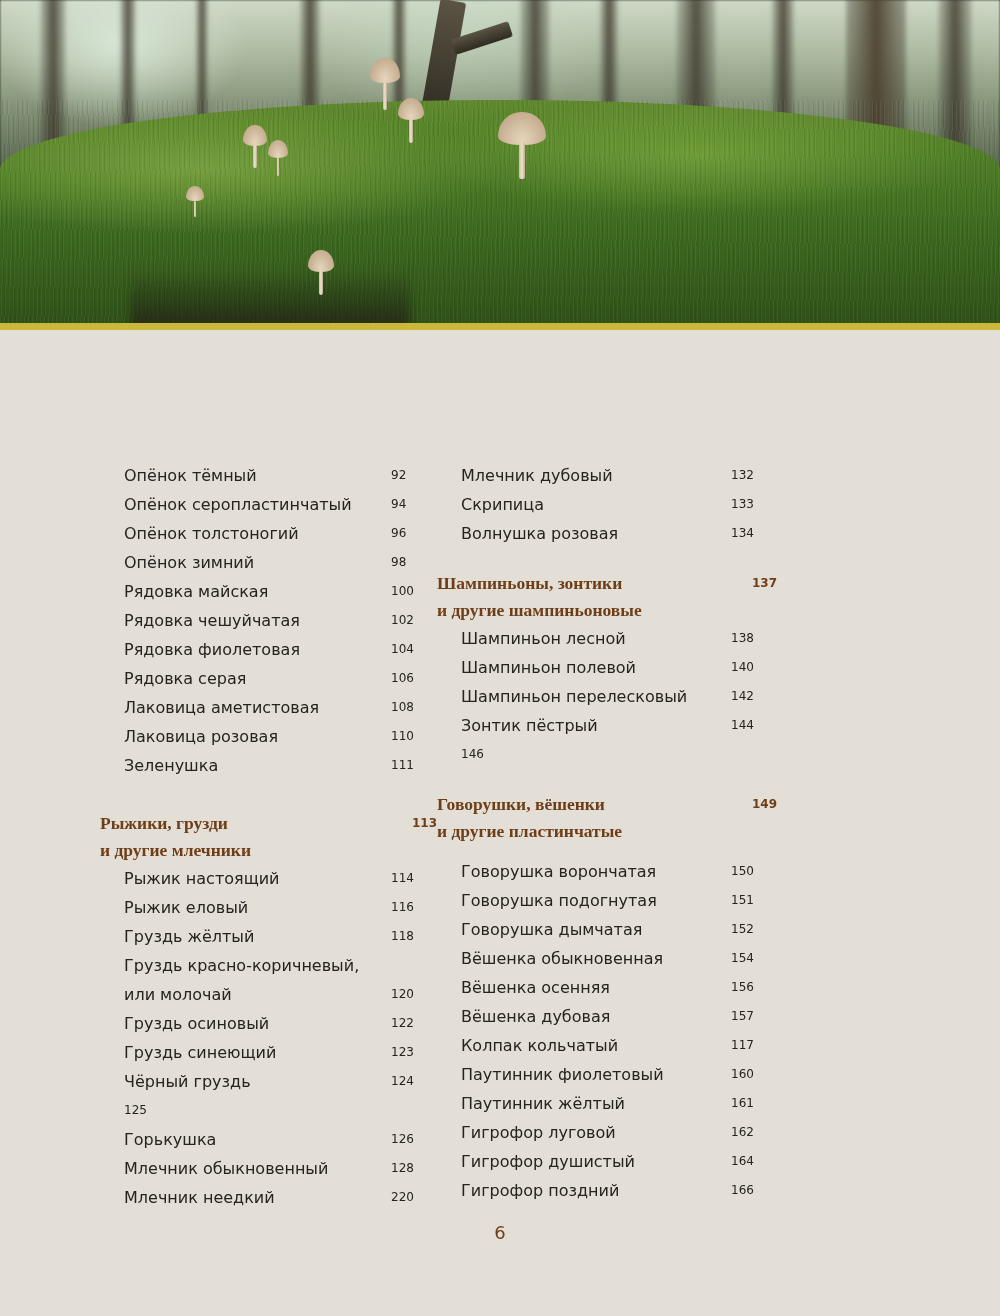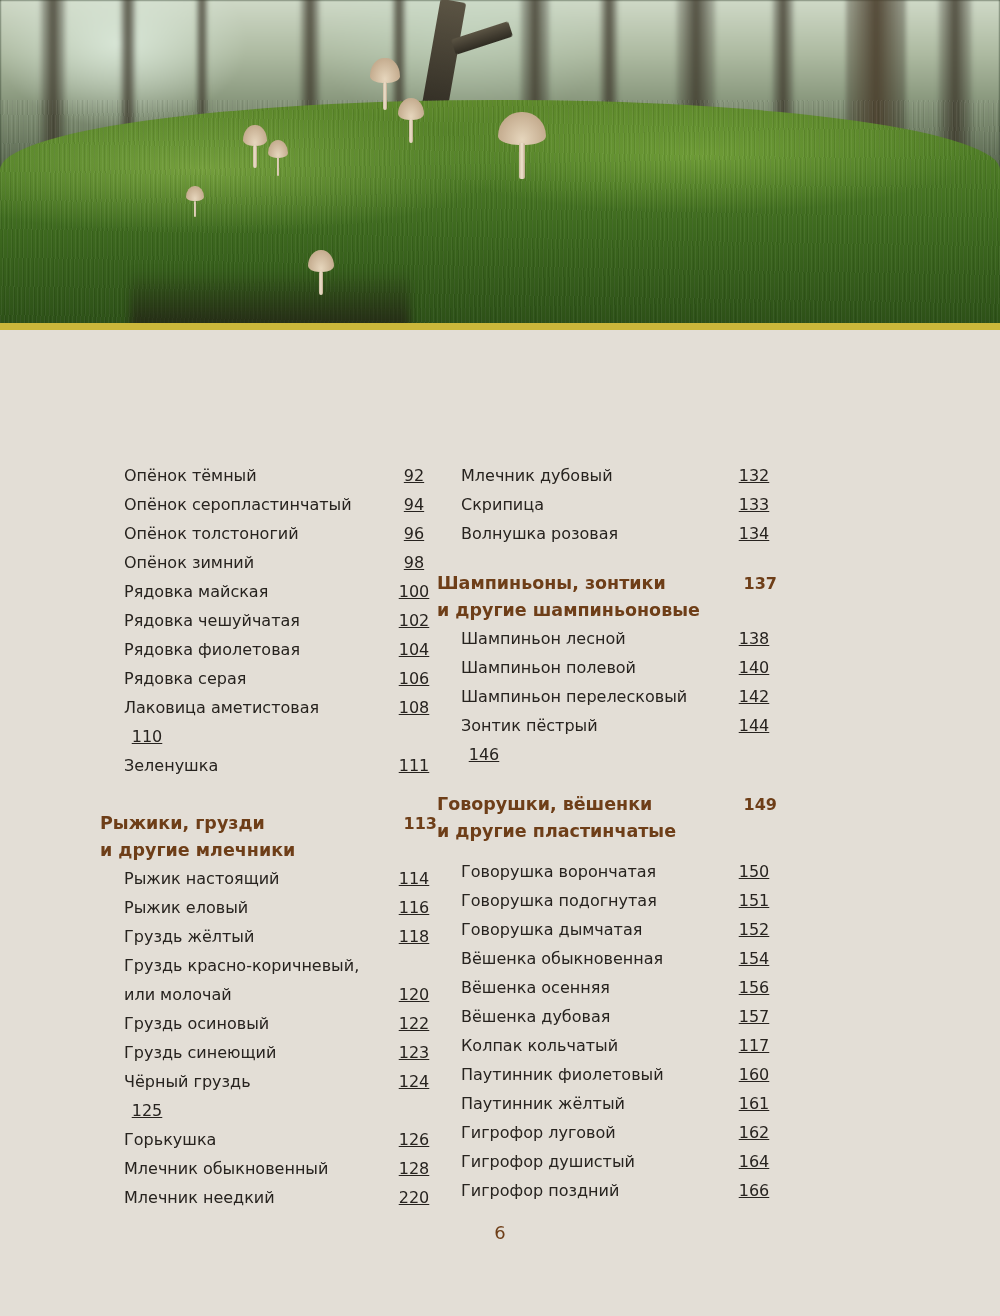--- a/index.html
+++ b/index.html
@@ -123,47 +123,46 @@
   }
 
   .group-title {
     color: #6e3e18;
     font-weight: bold;
     font-size: 17.5px;
     line-height: 27px;
     display: flex;
     align-items: flex-start;
   }
-  .group-title .gt-text { flex: 1 1 auto; }
+  .group-title .gt-text { flex: 1 1 auto; font-family: Liberation Serif, serif; }
   .group-title .gt-page {
     flex: 0 0 auto;
     text-align: right;
     min-width: 46px;
-    font-size: 16px;
+    font-size: 12px;
   }
   .group-title.two-line .gt-text { white-space: pre-line; }
 
   .entry {
     display: flex;
     align-items: flex-start;
     font-size: 16px;
     line-height: 29px;
     color: #27231f;
     padding-left: 24px;
   }
   .entry .e-text {
     flex: 1 1 auto;
     white-space: pre-line;
   }
   .entry .e-page {
     flex: 0 0 auto;
     min-width: 46px;
-    text-align: center;
-    font-size: 16px;
-    text-decoration: underline;
+    text-align: left;
+    font-size: 12px;
   }
   .entry.two-line .e-page {
     align-self: flex-end;
   }
 
   .spacer-sm { height: 22px; }
   .spacer-md { height: 30px; }
   .spacer-xs { height: 12px; }
 
   .folio {
@@ -267,20 +266,21 @@
         </div>
         <div class="entry">
           <span class="e-text">Рядовка серая</span>
           <span class="e-page">106</span>
         </div>
         <div class="entry">
           <span class="e-text">Лаковица аметистовая</span>
           <span class="e-page">108</span>
         </div>
         <div class="entry">
+          <span class="e-text">Лаковица розовая</span>
           <span class="e-page">110</span>
         </div>
         <div class="entry">
           <span class="e-text">Зеленушка</span>
           <span class="e-page">111</span>
         </div>
         <div class="spacer-md"></div>
         <div class="group-title two-line">
           <span class="gt-text">Рыжики, грузди
 и другие млечники</span>

